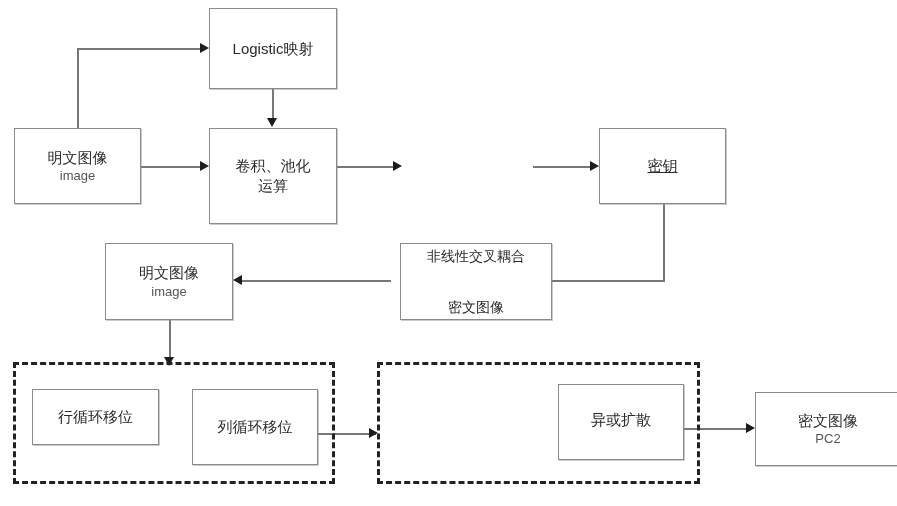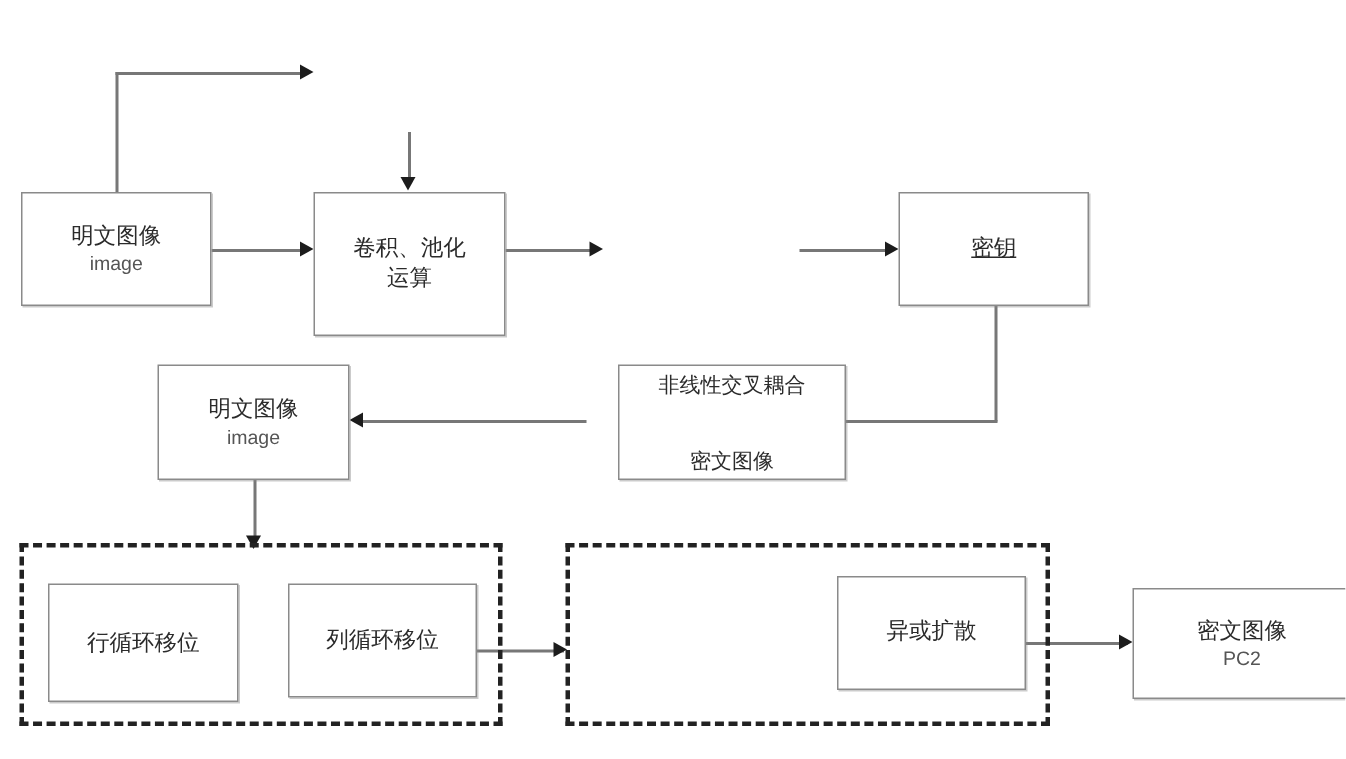--- a/index.html
+++ b/index.html
@@ -81,20 +81,23 @@
 
   <div class="hline" style="left:318px;top:433px;width:58px;"></div>
   <div class="arr right" style="left:369px;top:428px;"></div>
 
   <div class="hline" style="left:684px;top:428px;width:68px;"></div>
   <div class="arr right" style="left:746px;top:423px;"></div>
 
   <div class="group" style="left:13px;top:362px;width:322px;height:122px;"></div>
   <div class="group" style="left:377px;top:362px;width:323px;height:122px;"></div>
 
+  <div class="node one" style="left:209px;top:8px;width:128px;height:81px;">
+    <span class="l1">Logistic映射</span>
+  </div>
 
   <div class="node" style="left:14px;top:128px;width:127px;height:76px;">
     <span class="l1">明文图像</span>
     <span class="l2">image</span>
   </div>
 
   <div class="node" style="left:209px;top:128px;width:128px;height:96px;">
     <span class="l1">卷积、池化</span>
     <span class="l1">运算</span>
   </div>
@@ -102,26 +105,26 @@
 
   <div class="node one" style="left:599px;top:128px;width:127px;height:76px;text-decoration:underline;">
     <span class="l1">密钥</span>
   </div>
 
   <div class="node" style="left:105px;top:243px;width:128px;height:77px;">
     <span class="l1">明文图像</span>
     <span class="l2">image</span>
   </div>
 
-  <div class="node small" style="left:412px;top:243px;width:152px;height:77px;gap:32px;">
+  <div class="node small" style="left:400px;top:243px;width:152px;height:77px;gap:32px;">
     <span class="l1">非线性交叉耦合</span>
     <span class="l1">密文图像</span>
   </div>
 
-  <div class="node one" style="left:32px;top:389px;width:127px;height:79px;">
+  <div class="node one" style="left:32px;top:389px;width:127px;height:56px;">
     <span class="l1">行循环移位</span>
   </div>
 
   <div class="node one" style="left:192px;top:389px;width:126px;height:76px;">
     <span class="l1">列循环移位</span>
   </div>
 
 
   <div class="node one" style="left:558px;top:384px;width:126px;height:76px;font-family:Liberation Mono, monospace;">
     <span class="l1">异或扩散</span>

